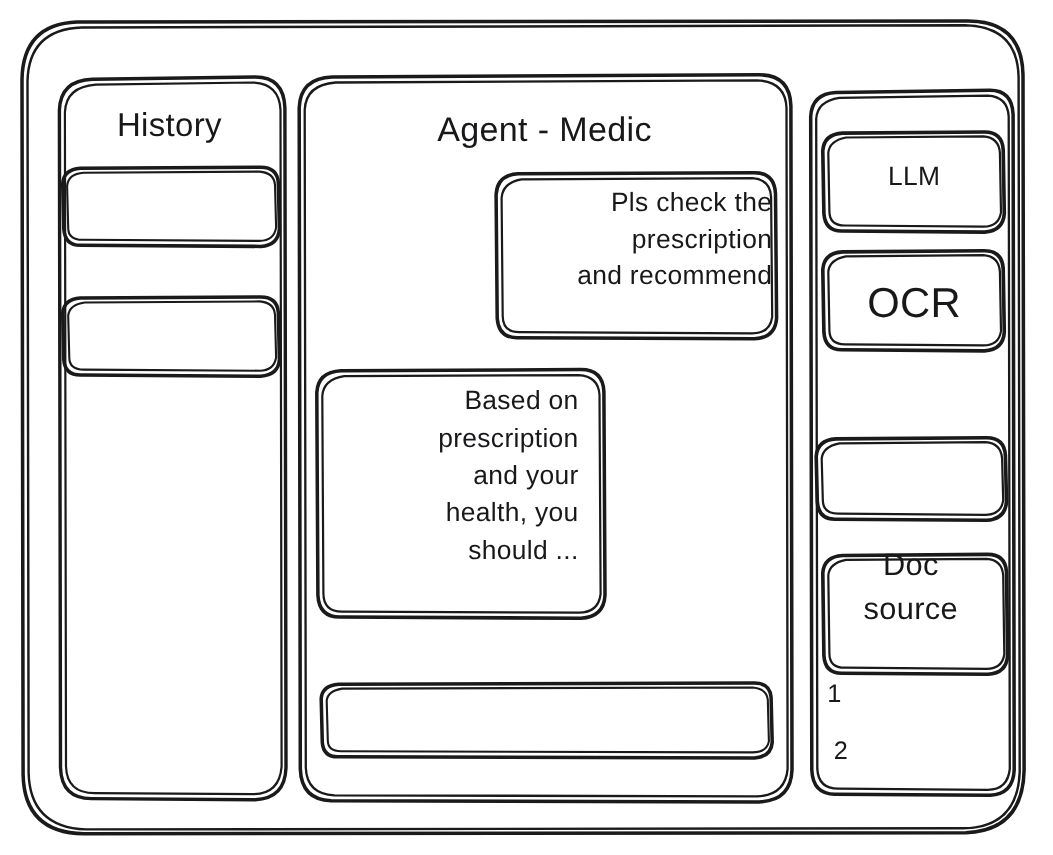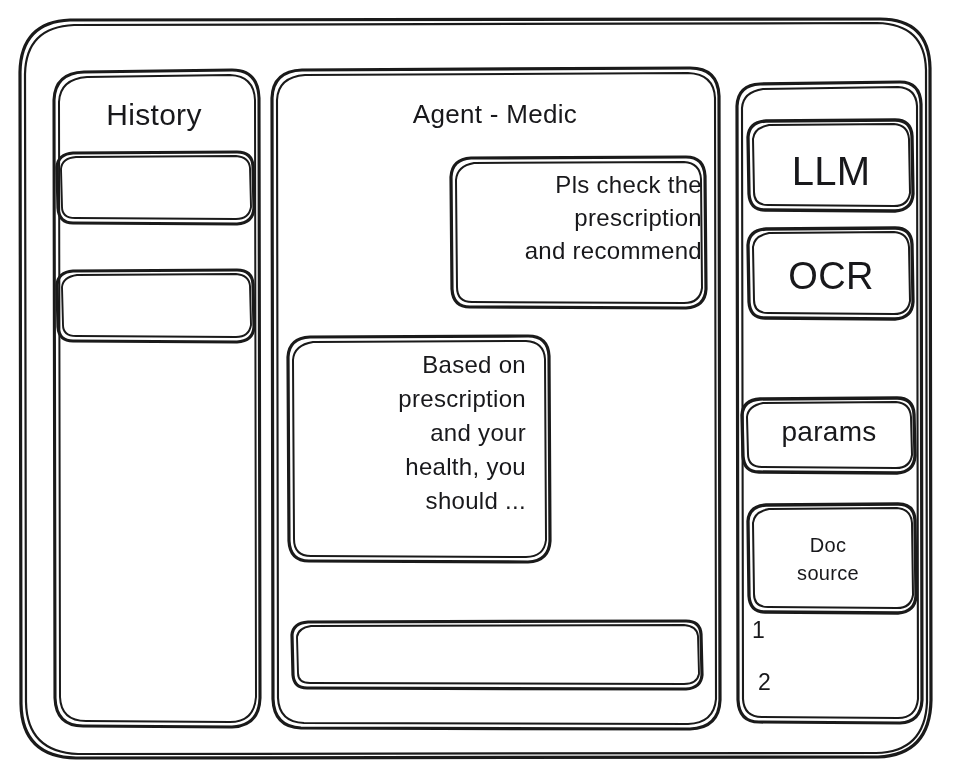--- a/index.html
+++ b/index.html
@@ -41,38 +41,38 @@
     letter-spacing: 0.3px;
   }
 
   
   #history-title {
     left: 48px;  top: 95px;  width: 212px;
     font-size: 30px;
   }
   #agent-title {
     left: 285px; top: 98px;  width: 420px;
-    font-size: 26px;
+    font-size: 31px;
   }
   #user-msg {
     left: 460px; top: 168px; width: 242px;
     font-size: 24px;
     line-height: 1.38;
     text-align: right;
   }
   #agent-msg {
     left: 300px; top: 348px; width: 226px;
     font-size: 24px;
     line-height: 1.42;
     text-align: right;
   }
-  #tool-llm   { left: 752px; top: 145px; width: 158px; font-size: 40px; }
+  #tool-llm   { left: 752px; top: 145px; width: 158px; font-size: 24px; }
   #tool-ocr   { left: 752px; top: 252px; width: 158px; font-size: 38px; }
   #tool-params{ left: 746px; top: 414px; width: 166px; font-size: 28px; }
-  #tool-doc   { left: 752px; top: 531px; width: 152px; font-size: 20px; line-height: 1.42; }
+  #tool-doc   { left: 752px; top: 494px; width: 152px; font-size: 28px; line-height: 1.42; }
 
   #src-1 { left: 752px; top: 616px; width: 26px; font-size: 23px; text-align: left; }
   #src-2 { left: 758px; top: 668px; width: 26px; font-size: 23px; text-align: left; }
 
   
   .hit {
     position: absolute;
     background: transparent;
   }
 </style>
@@ -137,21 +137,20 @@
   <div class="lbl" id="agent-msg">Based on
 prescription
 and your
 health, you
 should ...</div>
 
   <div class="lbl" id="tool-llm">LLM</div>
 
   <div class="lbl" id="tool-ocr">OCR</div>
 
-  <div class="lbl" id="tool-params">params</div>
 
   <div class="lbl" id="tool-doc">Doc
 source</div>
 
   <div class="lbl" id="src-1">1</div>
 
   <div class="lbl" id="src-2">2</div>
 
   <div class="hit" style="left:54px; top:70px; width:206px; height:657px;"></div>
 

